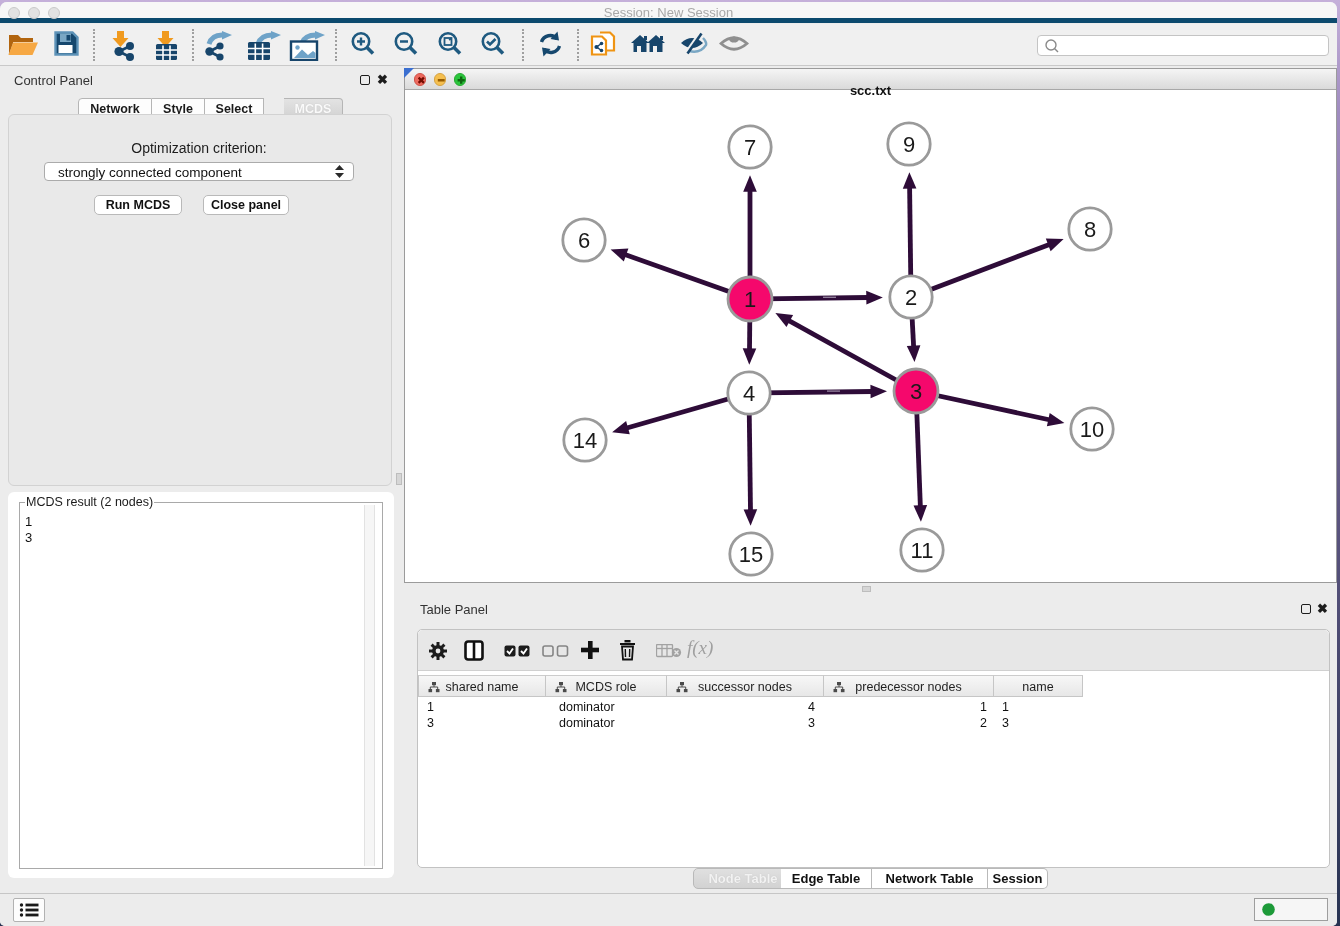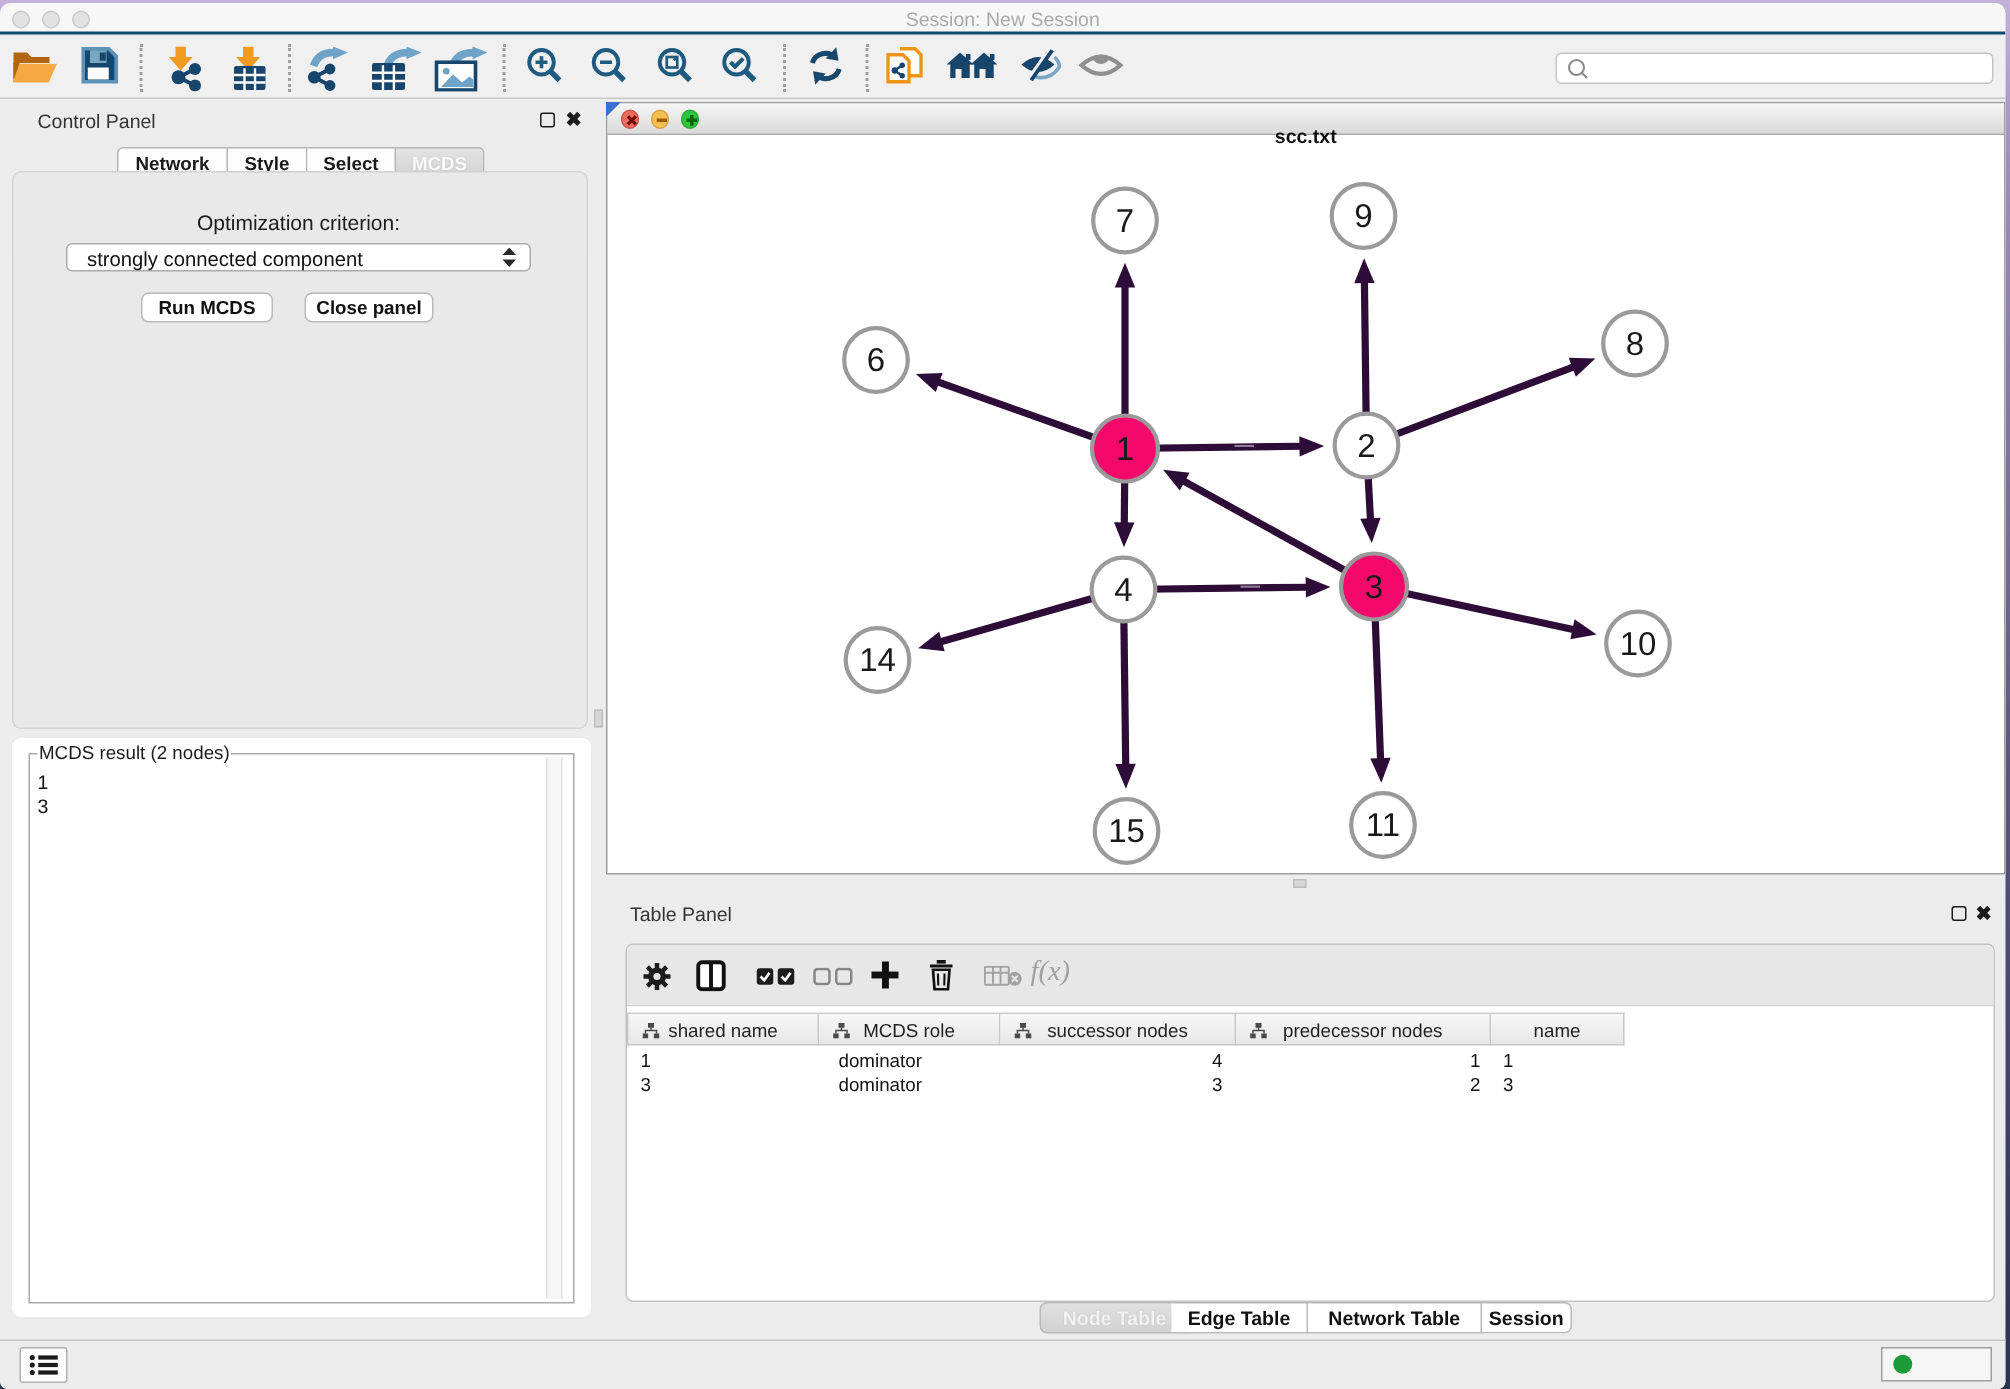--- a/index.html
+++ b/index.html
@@ -1,36 +1,36 @@
 <!DOCTYPE html>
 <html><head>
 <meta charset="utf-8">
 <style>
   * { margin:0; padding:0; box-sizing:border-box; }
   html,body { width:1340px; height:926px; overflow:hidden; }
   body { font-family:"Liberation Sans", sans-serif; background:linear-gradient(180deg,#c5b0da 0%,#a08cc0 12%,#5c5580 55%,#283352 100%); position:relative; }
   #app { position:absolute; left:0; top:2px; right:3px; bottom:0; background:#ececec; border-radius:7px 7px 5px 5px; overflow:hidden; }
   
-  #titlebar { position:absolute; left:0; top:0; width:100%; height:21px; background:#f7f7f7; border-bottom:2px solid #0c4a6e; }
+  #titlebar { position:absolute; left:0; top:0; width:100%; height:21px; background:#f7f7f7; border-bottom:5px solid #0c4a6e; }
   .tl { position:absolute; top:5px; width:12px; height:12px; border-radius:50%; background:#e2e2e2; border:1px solid #c9c9c9; }
   #wtitle { position:absolute; top:3px; left:0; width:100%; text-align:center; font-size:13px; color:#a9a9a9; }
   
   #toolbar { position:absolute; left:0; top:22px; width:100%; height:42px; background:#f0f0f0; border-bottom:1px solid #c9c9c9; }
   .sep { position:absolute; top:5px; height:32px; border-left:2px dotted #9f9f9f; }
   .ticon { position:absolute; top:7px; }
   #search { position:absolute; left:1037px; top:11px; width:292px; height:21px; background:#fff; border:1px solid #c4c4c4; border-radius:4px; }
   
   #cpanel-head { position:absolute; left:0; top:64px; width:398px; height:28px; }
-  #cpanel-head .t { position:absolute; left:25px; top:7px; font-size:13px; color:#333; }
+  #cpanel-head .t { position:absolute; left:14px; top:7px; font-size:13px; color:#333; }
   .winbtn-sq { position:absolute; width:10px; height:10px; border:1.6px solid #1c1c1c; border-radius:2px; }
   .winbtn-x { position:absolute; font-size:13px; font-weight:bold; color:#1c1c1c; }
   .tabbar { position:absolute; display:flex; }
   .tab { height:21px; background:#fdfdfd; border:1px solid #b5b5b5; border-left:none; font-size:12.5px; font-weight:600; color:#1a1a1a; text-align:center; line-height:20px; }
   .tab.first { border-left:1px solid #b5b5b5; border-radius:4px 0 0 4px; }
-  .tab.last { border-radius:0 4px 4px 0; }
+  .tab.last { border-radius:0 4px 4px 0;margin-left:20px; }
   .tab.sel { background:linear-gradient(180deg,#e3e3e3,#d2d2d2); color:#fafafa; text-shadow:0 0 1px #bbb; }
   #mcds-panel { position:absolute; left:8px; top:112px; width:384px; height:372px; background:#e9e9e9; border:1px solid #d2d2d2; border-radius:6px; }
   #opt-label { position:absolute; left:0; top:138px; width:398px; text-align:center; font-size:14px; color:#1d1d1d; }
   #combo { position:absolute; left:44px; top:160px; width:310px; height:19px; background:#fff; border:1px solid #ababab; border-radius:4px; }
   #combo .v { position:absolute; left:13px; top:2px; font-size:13.5px; color:#111; }
   .btn { position:absolute; height:20px; background:#fff; border:1px solid #b9b9b9; border-radius:5px; font-size:12.5px; font-weight:600; color:#111; text-align:center; line-height:18px; }
   #result-wrap { position:absolute; left:8px; top:490px; width:386px; height:386px; background:#fff; border-radius:6px; }
   #result-fs { position:absolute; left:11px; top:10px; width:364px; height:367px; border:1px solid #a9a9a9; }
   #result-fs .legend { position:absolute; left:5px; top:-8px; background:#fff; padding:0 1px; font-size:12.5px; color:#1b1b1b; }
   #result-fs .ln { position:absolute; left:5px; font-size:13px; color:#111; }

